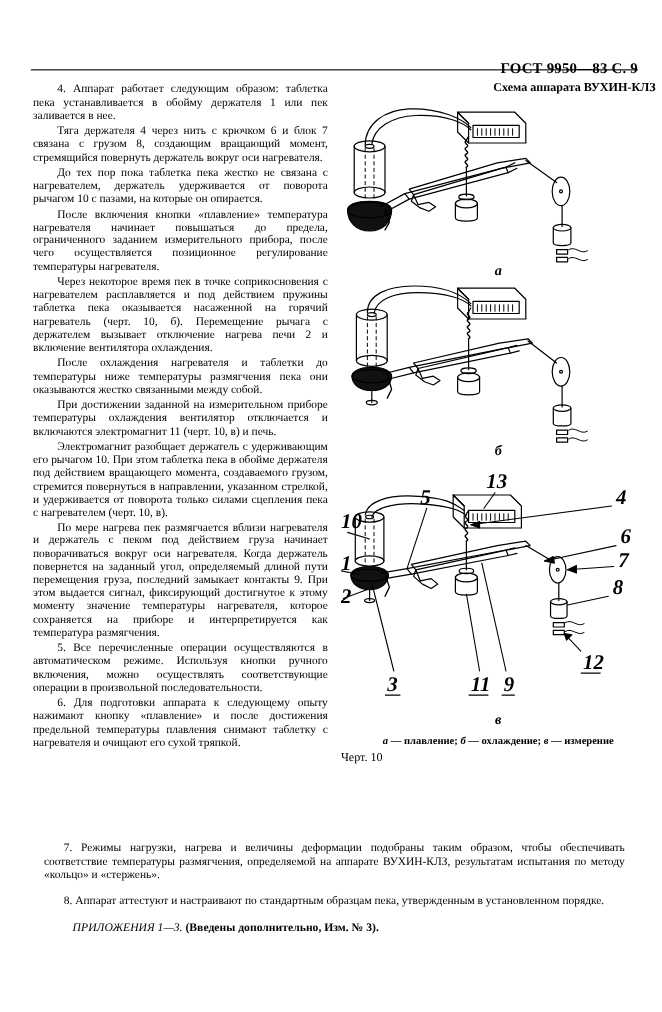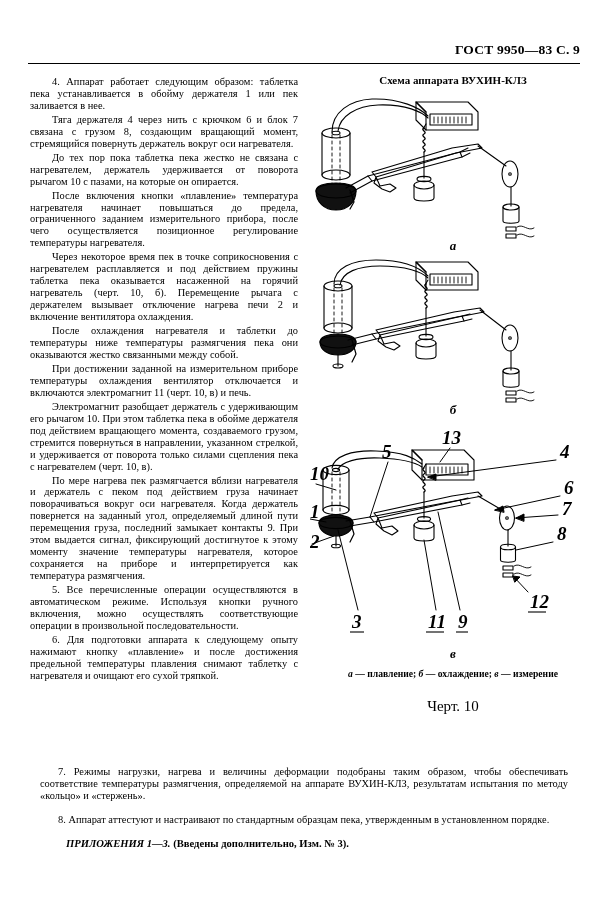--- a/index.html
+++ b/index.html
@@ -16,21 +16,21 @@
   }
 
   
   #page-header {
     position: absolute;
     top: 38px; left: 28px; right: 22px;
     height: 24px;
   }
   #page-header .hdr-text {
     position: absolute;
-    right: 0; top: 4px;
+    right: 0; top: 16px;
     font-size: 13.5px;
     font-weight: bold;
     letter-spacing: 0.2px;
     white-space: nowrap;
   }
   #page-header .hdr-rule {
     position: absolute;
     left: 0; right: 0; bottom: -2px;
     border-bottom: 1.4px solid #000;
   }
@@ -49,21 +49,21 @@
     hyphens: manual;
   }
   #left-column p { margin: 2px; text-indent: 22px; }
 
   #right-column {
     position: absolute;
     left: 310px; top: 0;
     width: 286px;
   }
   #fig-title {
-    text-align: center;
+    text-align: right;
     font-size: 11px;
     font-weight: bold;
     margin: 0 0 4px 0;
   }
 
   
   .figure-block { position: relative; }
   .fig-letter {
     text-align: center;
     font-style: italic;
@@ -80,35 +80,35 @@
     font-size: 10.4px;
     line-height: 12.1px;
     text-align: justify;
   }
   #bottom-block p { margin: 12px; text-indent: 18px; }
   #annex-line {
     margin-top: 2px;
     text-indent: 38px;
     font-size: 10.6px;
   }
-  #annex-line .annex-em { font-style: italic; font-weight: bold; }
+  #annex-line .annex-em { font-style: italic; font-weight: normal; }
   #annex-line .annex-b { font-weight: bold; }
 
   
   #fig-caption {
     text-align: center;
     font-size: 9.6px;
     margin-top: 6px;
     font-weight: bold;
   }
   #fig-caption .ci { font-style: italic; }
   #fig-number {
-    text-align: center;
-    font-size: 15px;
-    margin-top: 19px;
+    text-align: left;
+    font-size: 11px;
+    margin-top: 4px;
   }
 
   svg { display: block; }
   .cn { font-family: "Liberation Serif", serif; font-style: italic; font-weight: bold; font-size: 19px; }
 </style>
 </head>
 <body>
 
 <div id="page-header">
   <div class="hdr-text">ГОСТ 9950—83 С. 9</div>

